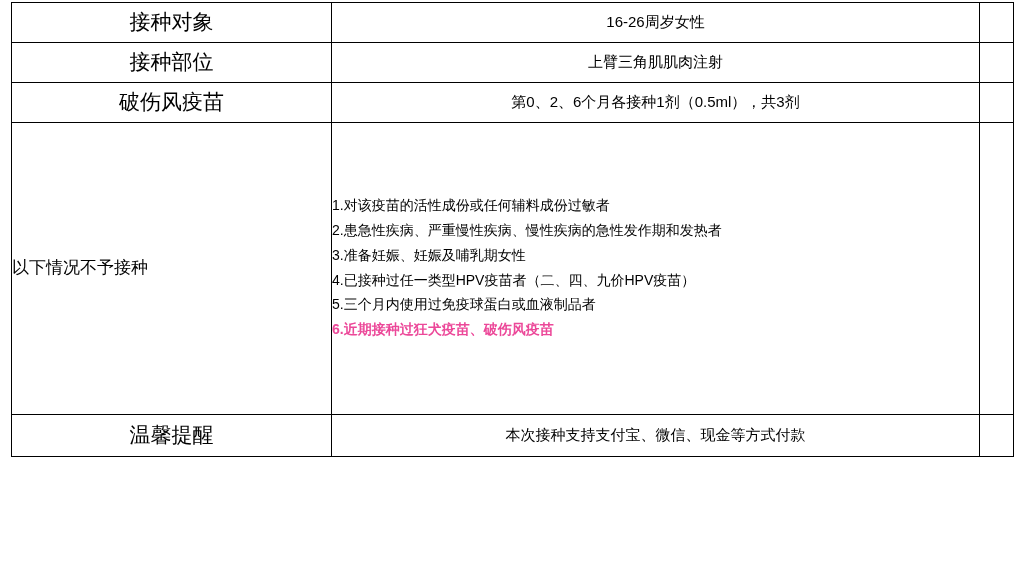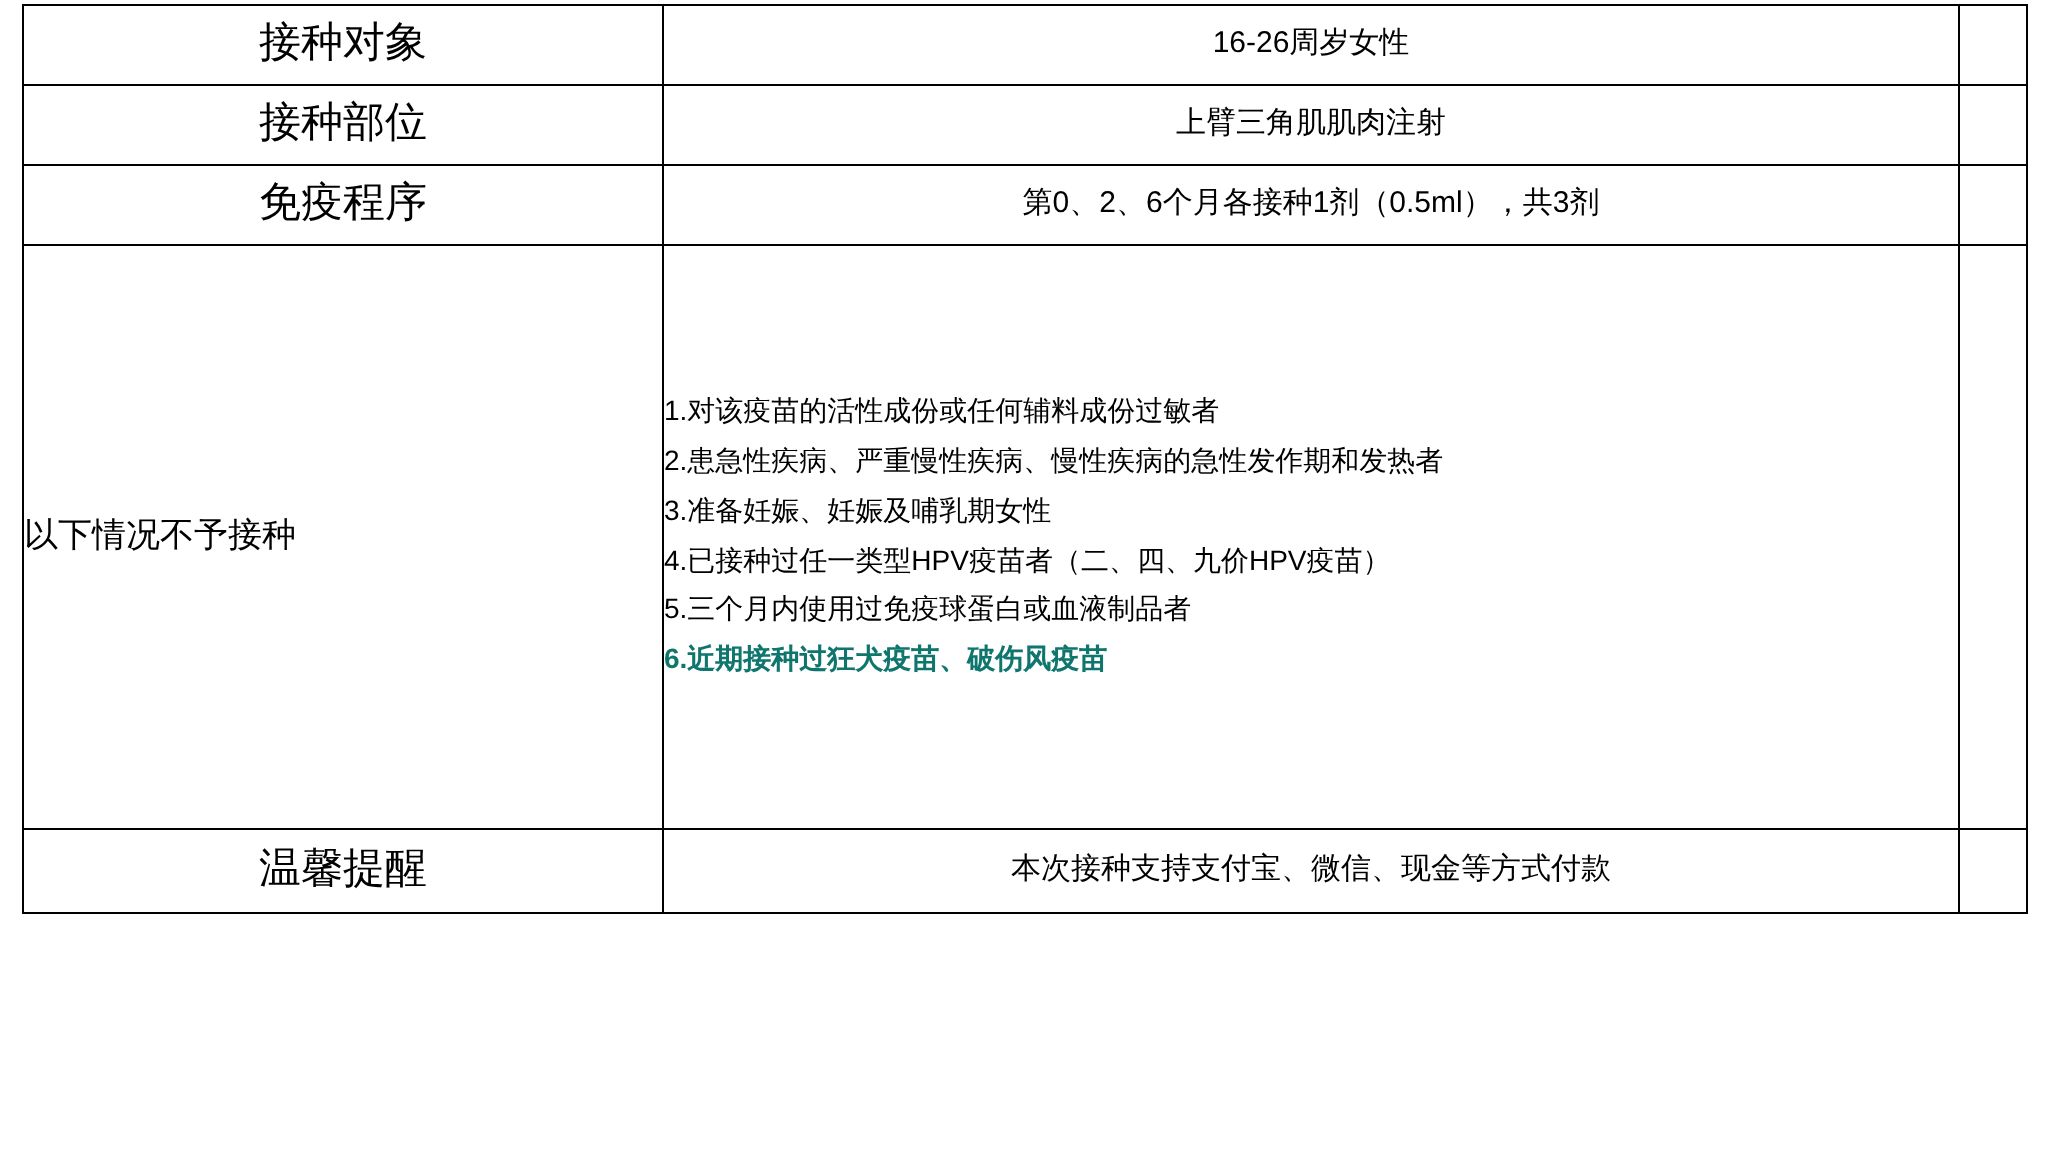--- a/index.html
+++ b/index.html
@@ -71,21 +71,21 @@
     text-align: left;
     font-size: 14px;
     padding: 10px 10px 10px 14px;
     line-height: 1.62;
   }
   .notes-cell .note {
     margin: 0 0 2px 0;
     white-space: normal;
   }
   .notes-cell .note.warn {
-    color: #0f766e;
+    color: #ec4899;
     font-weight: bold;
   }
   .notes-label {
     text-align: left;
     font-size: 17px;
   }
   .row-h-header { height: 40px; }
   .row-h-std { height: 40px; }
   .row-h-notes { height: 292px; }
   .row-h-last { height: 42px; }
@@ -105,21 +105,21 @@
         <td class="label-cell">接种对象</td>
         <td class="value-cell">16-26周岁女性</td>
         <td class="tail-cell"></td>
       </tr>
       <tr class="row-h-std">
         <td class="label-cell">接种部位</td>
         <td class="value-cell">上臂三角肌肌肉注射</td>
         <td class="tail-cell"></td>
       </tr>
       <tr class="row-h-std">
-        <td class="label-cell">免疫程序</td>
+        <td class="label-cell">破伤风疫苗</td>
         <td class="value-cell">第0、2、6个月各接种1剂（0.5ml），共3剂</td>
         <td class="tail-cell"></td>
       </tr>
       <tr class="row-h-notes">
         <td class="label-cell notes-label">以下情况不予接种</td>
         <td class="notes-cell">
           <p class="note">1.对该疫苗的活性成份或任何辅料成份过敏者</p>
           <p class="note">2.患急性疾病、严重慢性疾病、慢性疾病的急性发作期和发热者</p>
           <p class="note">3.准备妊娠、妊娠及哺乳期女性</p>
           <p class="note">4.已接种过任一类型HPV疫苗者（二、四、九价HPV疫苗）</p>

